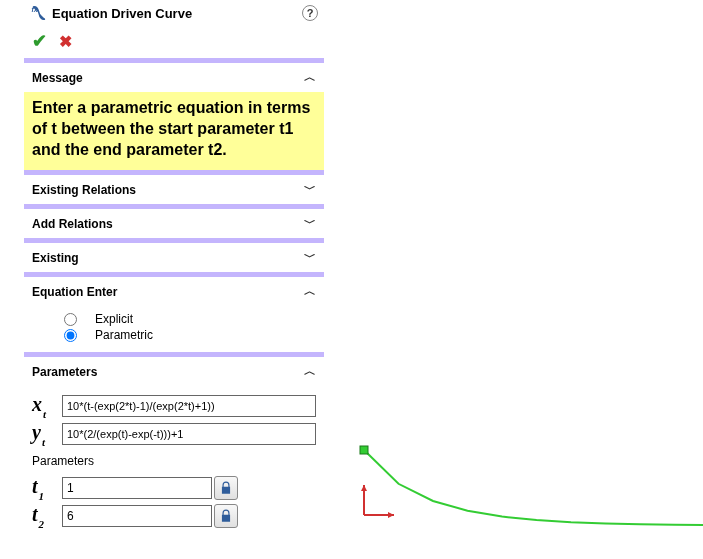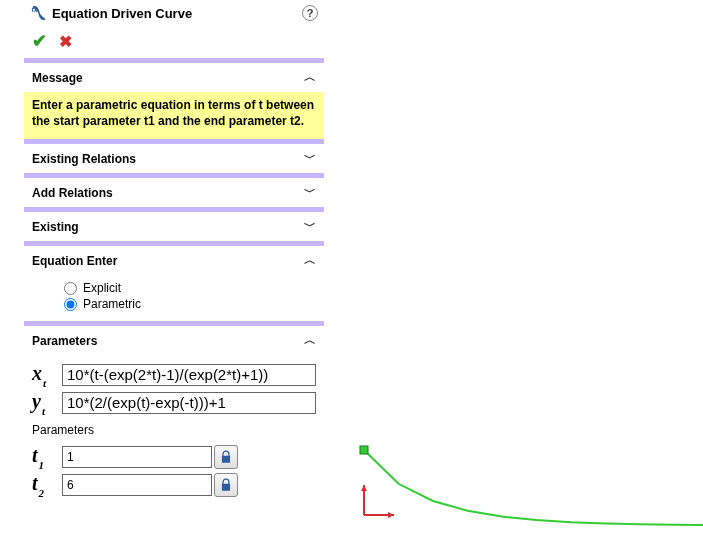--- a/index.html
+++ b/index.html
@@ -53,27 +53,27 @@
     font-weight: bold;
     font-size: 12px;
     cursor: pointer;
     border-top: 5px solid #c4b5fd;
   }
   .section-header .spacer { flex: 1; }
   .chev { font-size: 12px; color: #333; }
   .message-body {
     background: #ffff99;
     padding: 6px 8px 10px 8px;
-    font-size: 12px;
+    font-size: 16px;
     line-height: 1.3;
     font-weight: bold;
   }
   .section-body { padding: 4px 8px 8px 8px; }
   .radio-row {
-    display: flex; align-items: center; gap: 6px;
+    display: flex; align-items: center; gap: 18px;
     margin: 2px 0 2px 32px;
     font-size: 12px;
   }
   .radio-row input { margin: 0; }
   .param-label { font-weight: bold; padding: 2px 0 4px 0; }
   .eq-row {
     display: flex; align-items: center; gap: 2px;
     margin: 3px 0;
   }
   .eq-sym {
@@ -90,21 +90,21 @@
     font-style: italic;
     position: relative;
     bottom: -2px;
     left: 1px;
   }
   .eq-input {
     flex: 1;
     min-width: 0;
     height: 22px;
     padding: 2px 4px;
-    font-size: 15px;
+    font-size: 11px;
     border: 1px solid #666;
     background: #fff;
     font-family: Arial, sans-serif;
   }
   .param-input {
     width: 150px;
     height: 22px;
     padding: 2px 4px;
     font-size: 12px;
     border: 1px solid #666;

